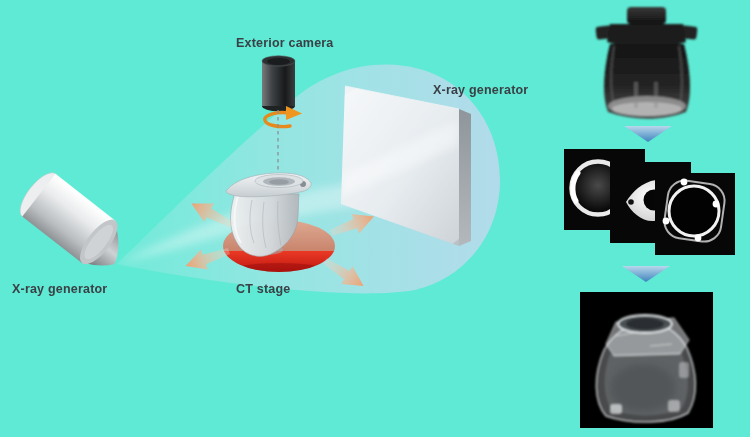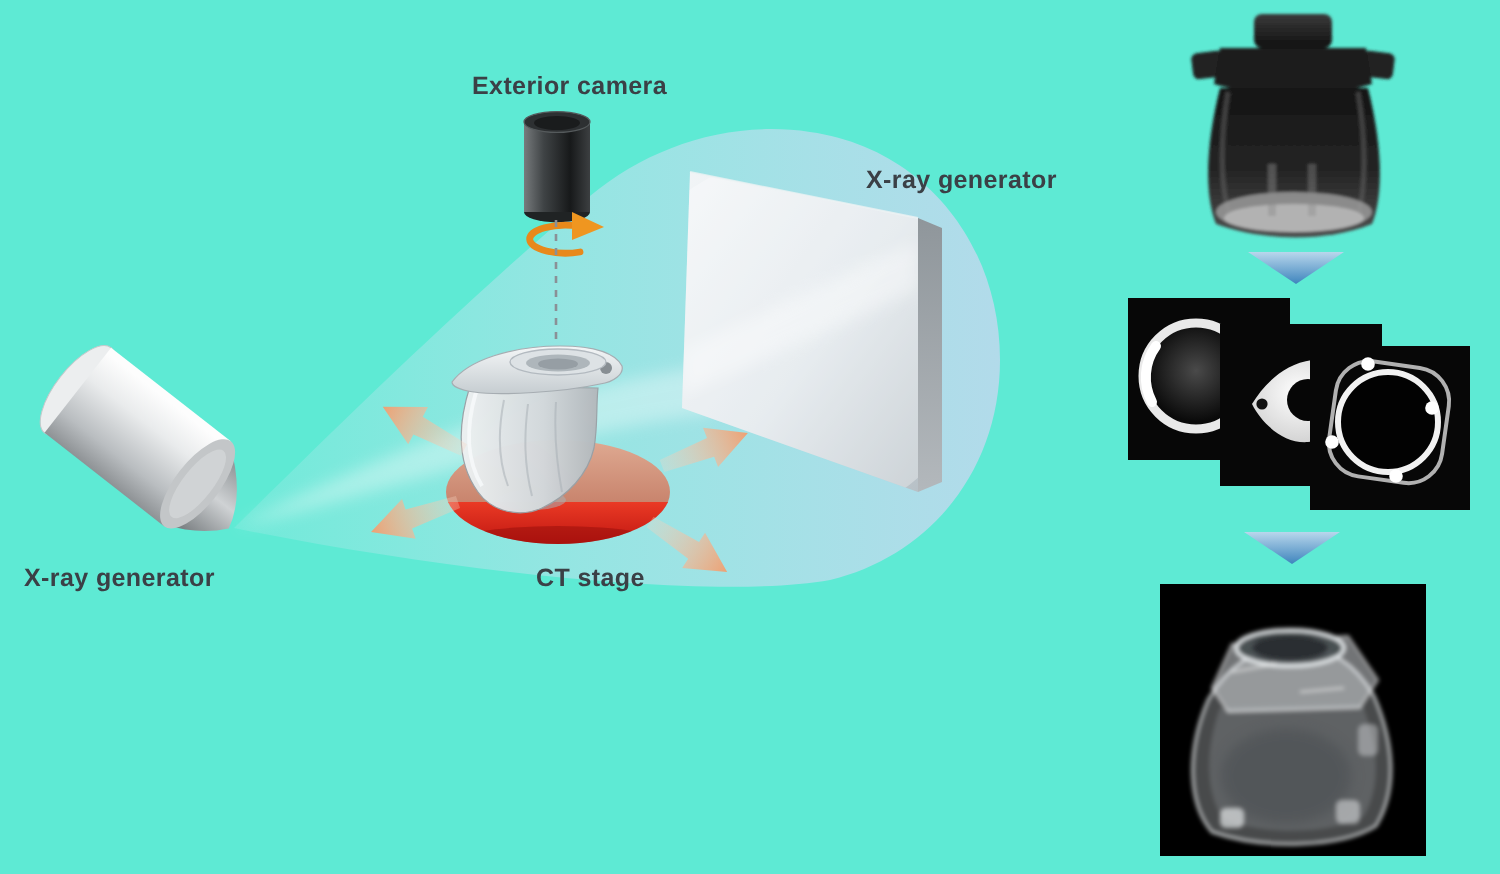--- a/index.html
+++ b/index.html
@@ -144,21 +144,21 @@
       <ellipse cx="-42" cy="0" rx="11" ry="27" fill="#eceeef" stroke="#c6c9cb" stroke-width="0.5"></ellipse>
       <rect x="-42" y="-27" width="76" height="54" fill="url(#genBody)"></rect>
       <ellipse cx="34" cy="0" rx="11" ry="27" fill="#c3c6c8"></ellipse>
       <ellipse cx="34" cy="0" rx="7.5" ry="21" fill="#d6d9da" opacity="0.7"></ellipse>
     </g>
   </svg>
 
   <div class="label" style="left:236px;top:36px">Exterior camera</div>
   <div class="label" style="left:433px;top:83px">X-ray generator</div>
   <div class="label" style="left:12px;top:282px">X-ray generator</div>
-  <div class="label" style="left:268px;top:282px">CT stage</div>
+  <div class="label" style="left:236px;top:282px">CT stage</div>
 
   <svg class="abs" style="left:588px;top:2px" width="120" height="120" viewBox="0 0 120 120">
     <defs>
       <linearGradient id="rgBody" x1="0" y1="0" x2="0" y2="1">
         <stop offset="0" stop-color="#141414"></stop>
         <stop offset="0.55" stop-color="#242424"></stop>
         <stop offset="1" stop-color="#4e4e4e"></stop>
       </linearGradient>
       <linearGradient id="rgNeck" x1="0" y1="0" x2="0" y2="1">
         <stop offset="0" stop-color="#3a3a3a"></stop>

